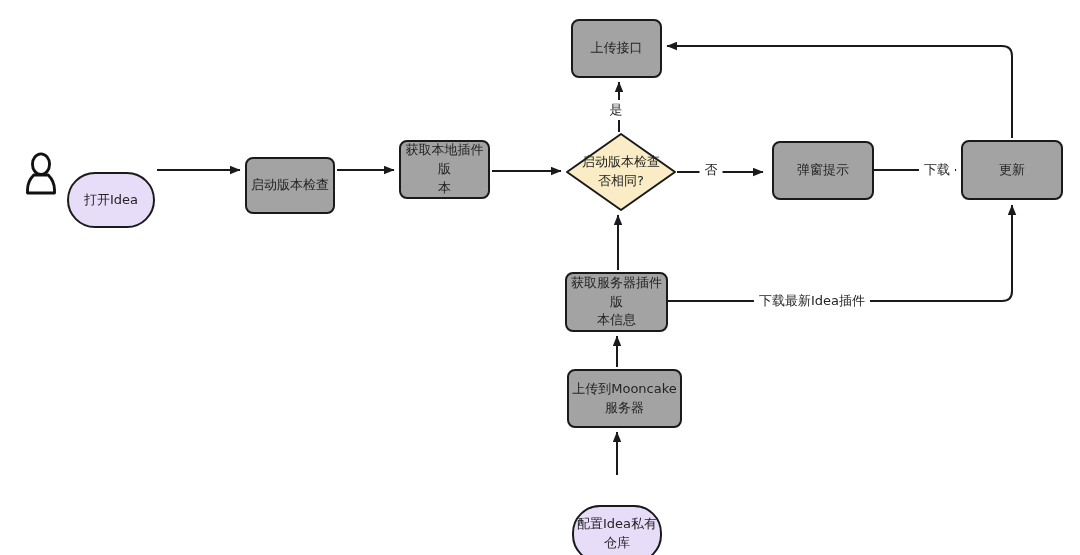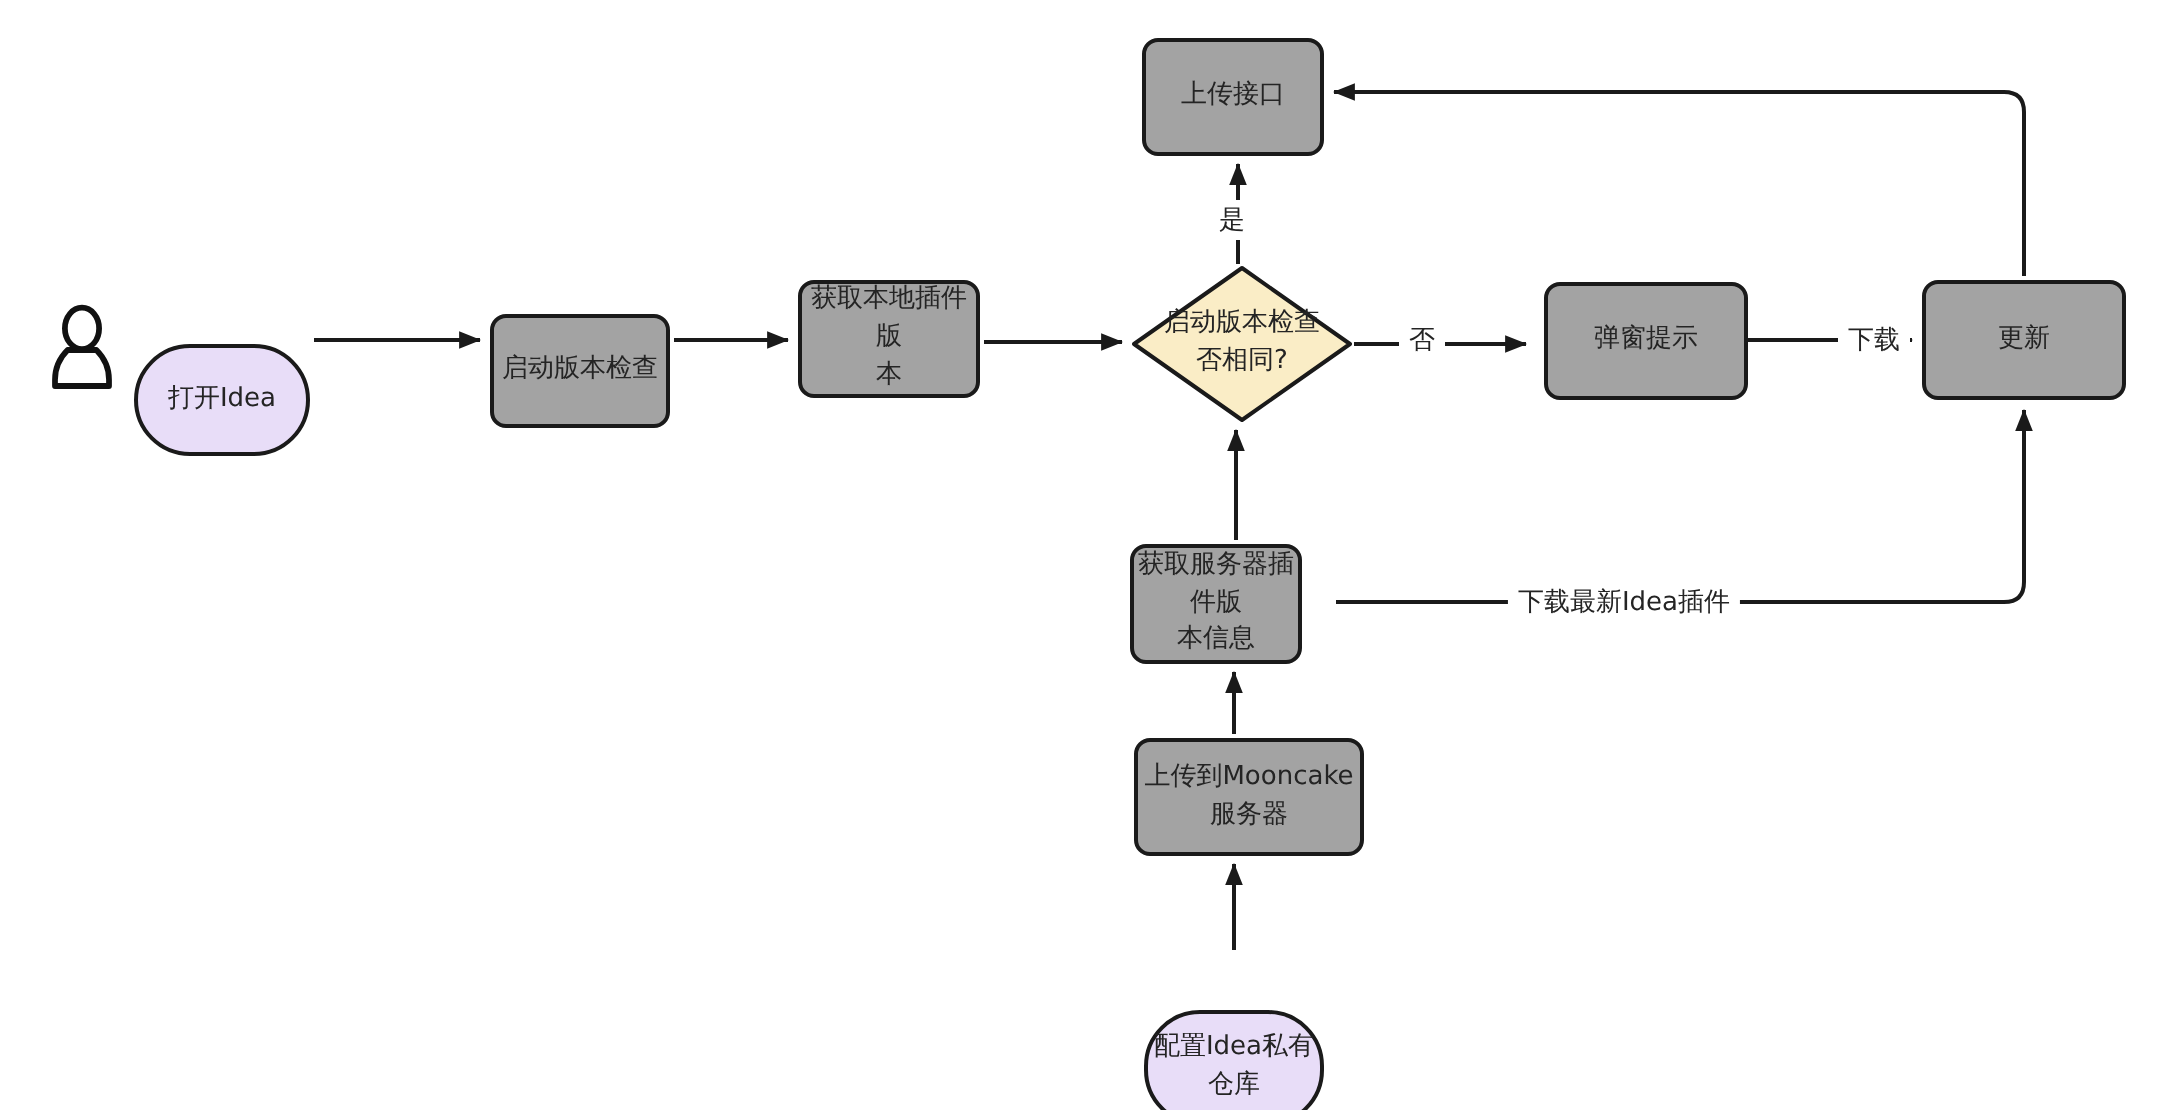--- a/index.html
+++ b/index.html
@@ -24,21 +24,21 @@
     font-size:13px;white-space:nowrap;color:#242424;
   }
   .actor{position:absolute;left:23px;top:151px;width:36px;height:48px;}
   
   #n-open-idea{left:67px;top:142px;width:88px;height:56px;}
   #n-start-check{left:245px;top:157px;width:90px;height:57px;}
   #n-get-local{left:399px;top:140px;width:91px;height:59px;}
   #n-upload-api{left:571px;top:19px;width:91px;height:59px;}
   #n-popup{left:772px;top:141px;width:102px;height:59px;}
   #n-update{left:961px;top:140px;width:102px;height:60px;}
-  #n-get-server{left:565px;top:272px;width:86px;height:60px;}
+  #n-get-server{left:565px;top:272px;width:103px;height:60px;}
   #n-upload-mooncake{left:567px;top:369px;width:115px;height:59px;}
   #n-config-repo{left:572px;top:475px;width:90px;height:58px;}
   #n-decision-text{left:571px;top:150px;width:100px;height:44px;}
   #lbl-yes{left:616px;top:110px;}
   #lbl-no{left:711px;top:170px;}
   #lbl-download{left:917px;top:170px;margin-left:20px;}
   #lbl-download-latest{left:812px;top:301px;}
 </style>
 </head>
 <body>

